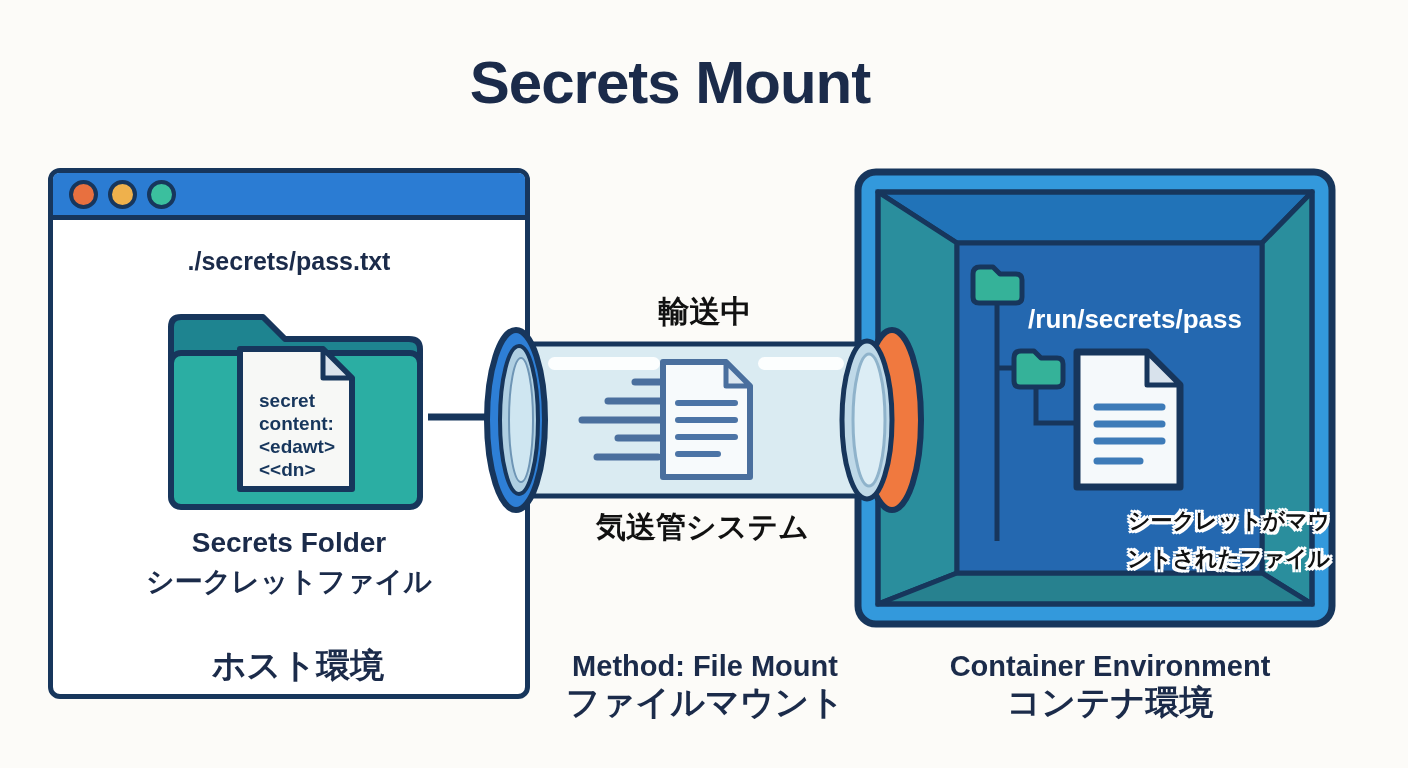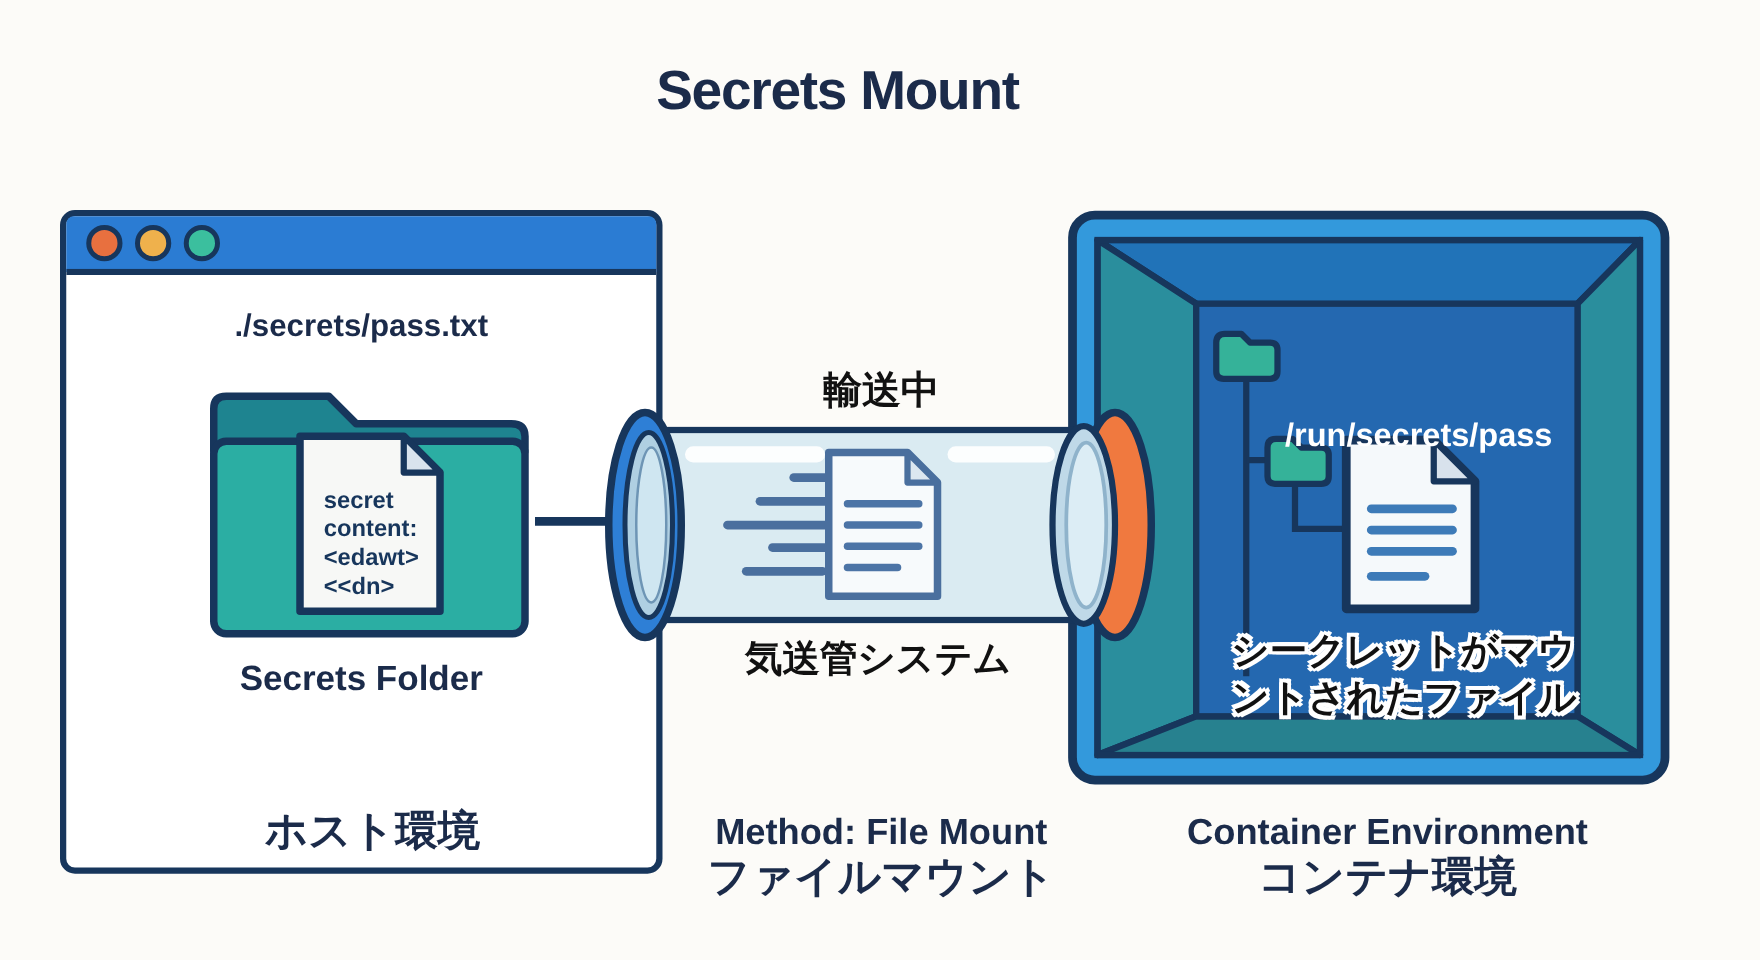--- a/index.html
+++ b/index.html
@@ -9,21 +9,21 @@
     -webkit-font-smoothing:antialiased;
   }
   .stage{
     position:relative;width:1408px;height:768px;overflow:hidden;
     background:var(--background,#FCFBF8);
   }
   .abs{position:absolute;}
   .ctr{text-align:center;}
   .title{
     left:34px;top:48px;width:1272px;
-    font-size:44px;font-weight:bold;letter-spacing:-1px;
+    font-size:60px;font-weight:bold;letter-spacing:-1px;
     color:var(--text_navy,#1B2B4A);
   }
   
   .window{
     left:48px;top:168px;width:482px;height:531px;
     background:var(--window_white,#FFFFFF);
     border:5px solid var(--ink_outline,#17365C);
     border-radius:12px;box-sizing:border-box;z-index:2;
   }
   .titlebar{
@@ -54,25 +54,25 @@
   
   .transit-label{left:555px;top:291px;width:300px;font-size:31px;font-weight:bold;
     color:var(--text_black,#111111);z-index:4;}
   .tube-system-label{left:550px;top:507px;width:305px;font-size:30px;font-weight:bold;
     color:var(--text_black,#111111);z-index:4;}
   .tube-svg{left:420px;top:325px;z-index:5;}
   
   .container-svg{left:850px;top:164px;z-index:1;}
   .mount-path{
     left:1010px;top:304px;width:250px;text-align:center;
-    font-size:26px;font-weight:bold;color:var(--path_text_white,#FFFFFF);z-index:4;margin-top:29px;
+    font-size:26px;font-weight:bold;color:var(--path_text_white,#FFFFFF);z-index:4;
   }
   .mounted-label{
-    left:985px;top:502px;width:345px;text-align:left;
-    font-size:30px;line-height:38px;font-weight:bold;color:var(--text_black,#111111);z-index:4;
+    left:985px;top:502px;width:345px;text-align:right;
+    font-size:22px;line-height:38px;font-weight:bold;color:var(--text_black,#111111);z-index:4;
     text-shadow:-3px -3px 0 #fff,3px -3px 0 #fff,-3px 3px 0 #fff,3px 3px 0 #fff,
                 0 -3px 0 #fff,0 3px 0 #fff,-3px 0 0 #fff,3px 0 0 #fff;
   }
   
   .caption{z-index:4;top:648px;width:470px;text-align:center;color:var(--text_navy,#1B2B4A);}
   .caption .en{font-size:29px;font-weight:bold;line-height:37px;}
   .caption .ja{font-size:34px;font-weight:bold;line-height:34px;}
   .caption-host{left:63px;}
   .caption-method{left:470px;}
   .caption-container{left:875px;}
@@ -101,20 +101,21 @@
       </g>
     </svg>
     <div class="secret-text">
       <div>secret</div>
       <div>content:</div>
       <div>&lt;edawt&gt;</div>
       <div>&lt;&lt;dn&gt;</div>
     </div>
 
     <div class="folder-label-en">Secrets Folder</div>
+    <div class="folder-label-ja">シークレットファイル</div>
   </div>
 
   <svg class="abs container-svg" width="490" height="468" viewBox="0 0 490 468">
     <rect x="8" y="8" width="474" height="452" rx="18" fill="#3399DC" stroke="#17365C" stroke-width="7"></rect>
 
     <path d="M28,28 H462 L412,79 H107 Z" fill="#2173B8" stroke="#17365C" stroke-width="5" stroke-linejoin="round"></path>
     <path d="M28,28 L107,79 V409 L28,440 Z" fill="#2A8E9D" stroke="#17365C" stroke-width="5" stroke-linejoin="round"></path>
     <path d="M462,28 V440 L412,409 V79 Z" fill="#2A8E9D" stroke="#17365C" stroke-width="5" stroke-linejoin="round"></path>
     <path d="M28,440 L107,409 H412 L462,440 Z" fill="#27818F" stroke="#17365C" stroke-width="5" stroke-linejoin="round"></path>
     <rect x="107" y="79" width="305" height="330" fill="#2468B0" stroke="#17365C" stroke-width="5"></rect>

